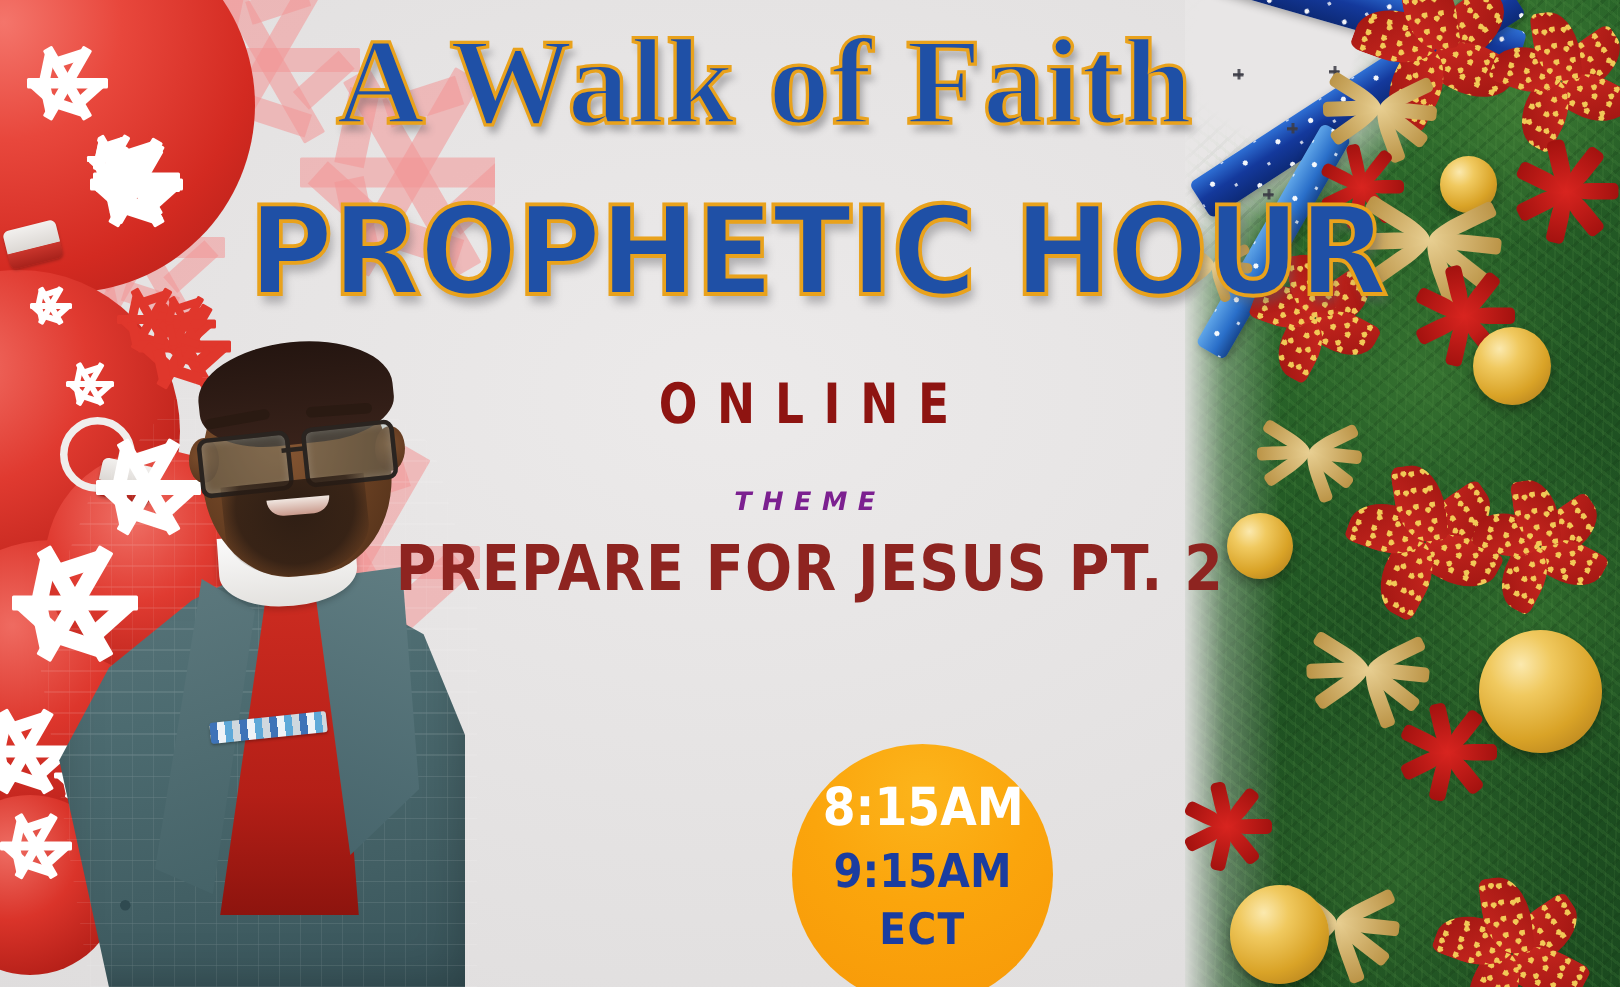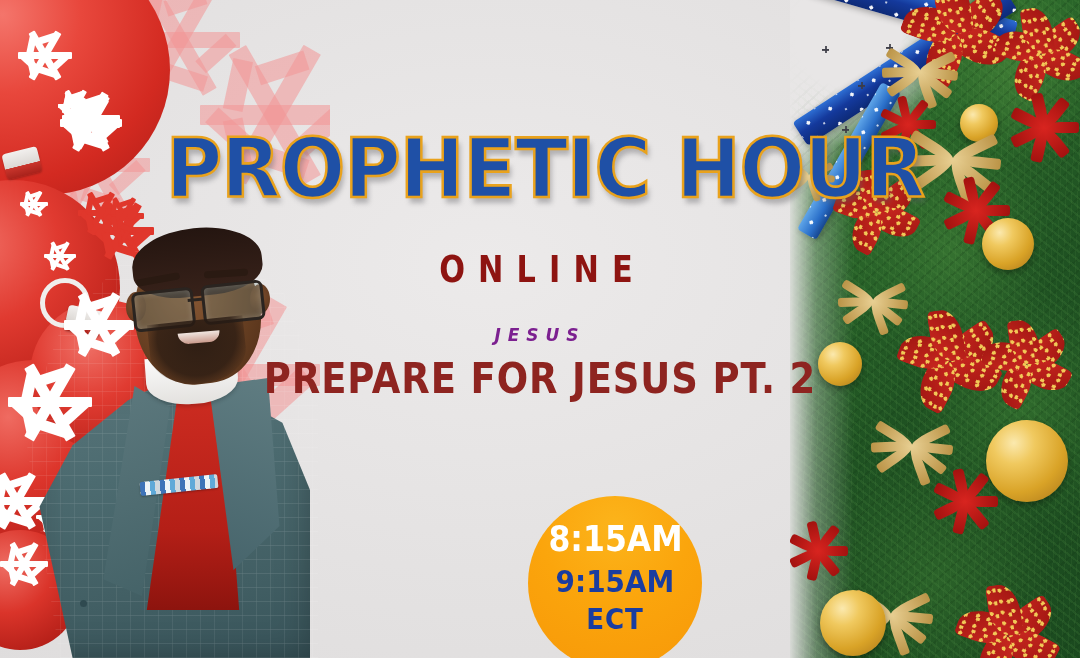--- a/index.html
+++ b/index.html
@@ -604,23 +604,24 @@
       <div class="lens r"></div>
       <div class="bridge"></div>
     </div>
     <div class="beard"></div>
     <div class="mouth"></div>
     <div class="pocket-sq"></div>
     <div class="btn-suit" style="left:62px;top:372px;"></div>
   </div>
 
   <div class="content">
+    <div class="title-script">A Walk of Faith</div>
     <div class="title-main">PROPHETIC HOUR</div>
     <div class="title-online">ONLINE</div>
-    <div class="theme-label">JESUS</div>
+    <div class="theme-label">THEME</div>
     <div class="theme-text">PREPARE FOR JESUS PT. 2</div>
   </div>
 
 
   <div class="time-circle">
     <div class="time-a">8:15AM</div>
     <div class="time-b">9:15AM</div>
     <div class="time-c">ECT</div>
   </div>
 

